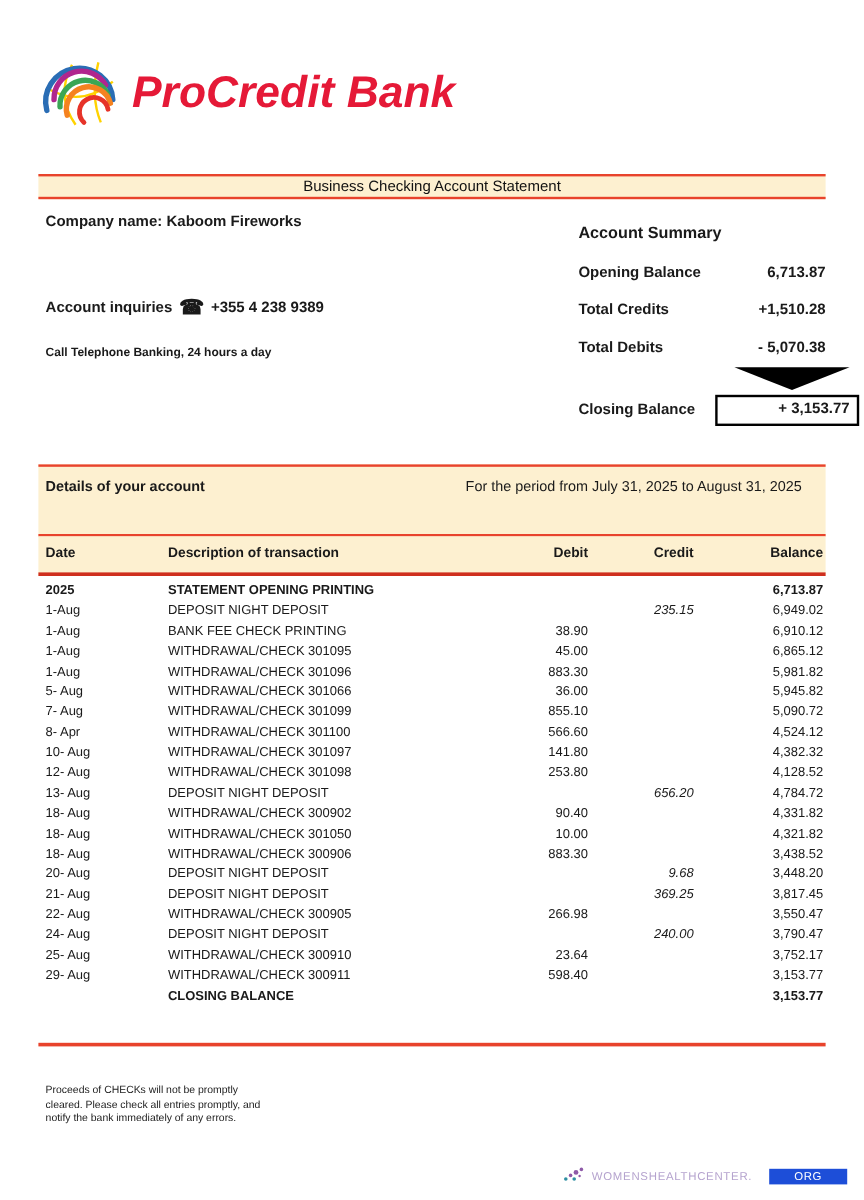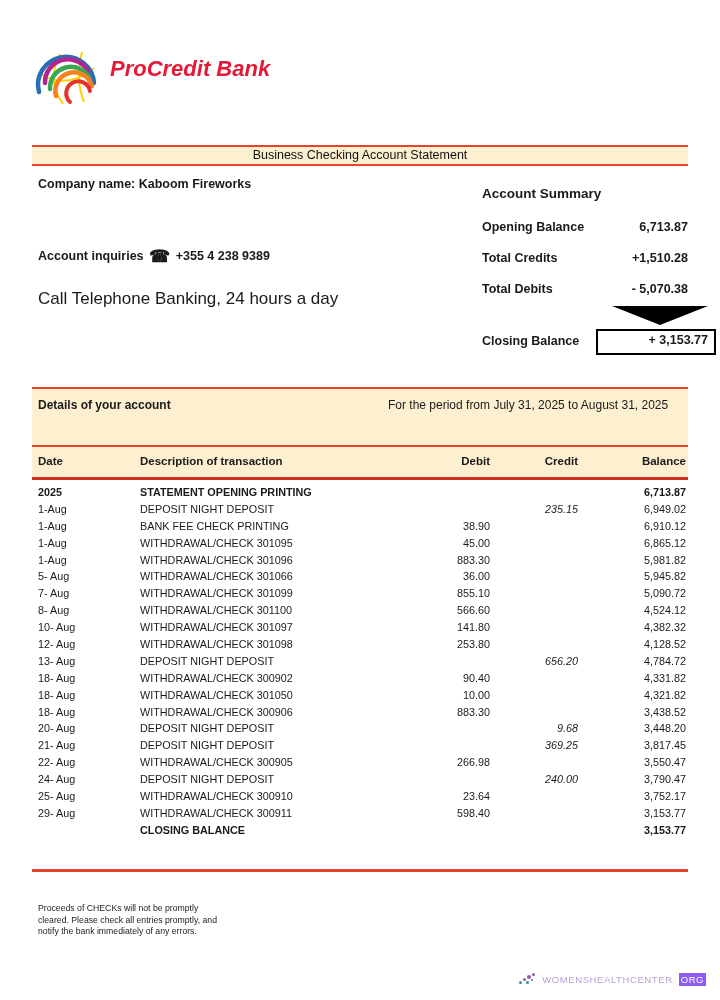--- a/index.html
+++ b/index.html
@@ -1,21 +1,21 @@
 <!DOCTYPE html>
 <html><head>
 <meta charset="utf-8">
 <style>
   html,body{margin:0;padding:0;}
   body{background:#ffffff;font-family:"Liberation Sans", sans-serif;color:#1a1a1a;}
   #page{position:relative;width:720px;height:1000px;background:#ffffff;overflow:hidden;}
 
   
   #logo{position:absolute;left:30px;top:38px;width:78px;height:76px;}
-  #brand-name{position:absolute;left:110px;top:56px;font-size:22px;font-weight:bold;font-style:italic;color:#e51937;letter-spacing:0px;}
+  #brand-name{position:absolute;left:110px;top:56px;font-size:37px;font-weight:bold;font-style:italic;color:#e51937;letter-spacing:0px;}
 
   
   .title-bar{position:absolute;left:32px;top:145px;width:656px;background:#fdf0d0;
     border-top:2px solid #e8432c;border-bottom:2px solid #e8432c;
     text-align:center;font-size:12.5px;font-weight:normal;padding:1px 0 2px 0;color:#111;}
 
   .company-line{position:absolute;left:38px;top:177px;font-size:12.5px;font-weight:bold;}
 
   
   .summary-title{position:absolute;left:482px;top:186px;font-size:13.5px;font-weight:bold;}
@@ -23,21 +23,21 @@
   .sum-value{position:absolute;right:32px;font-size:12.5px;font-weight:bold;text-align:right;}
   .arrow-down{position:absolute;left:612px;top:306px;width:0;height:0;
     border-left:48px solid transparent;border-right:48px solid transparent;border-top:19px solid #000;}
   .closing-label{position:absolute;left:482px;top:334px;font-size:12.5px;font-weight:bold;}
   .closing-box{position:absolute;left:596px;top:329px;width:110px;height:20px;border:2px solid #000;
     background:#fff;text-align:right;font-size:12.5px;font-weight:bold;padding:2px 6px 0 0;}
 
   
   .inquiries{position:absolute;left:38px;top:246px;font-size:12.5px;font-weight:bold;}
   .phone-glyph{font-size:17px;vertical-align:-2px;padding:0 2px;}
-  .tel-banking{position:absolute;left:38px;top:289px;font-size:17px;font-weight:normal;}
+  .tel-banking{position:absolute;left:38px;top:289px;font-size:10px;font-weight:bold;}
 
   
   .details-band{position:absolute;left:32px;top:387px;width:656px;height:56px;background:#fdf0d0;
     border-top:2px solid #e8432c;border-bottom:2px solid #e8432c;}
   .details-title{position:absolute;left:6px;top:9px;font-size:12px;font-weight:bold;}
   .details-period{position:absolute;left:356px;top:9px;font-size:12px;}
 
   
   .cols-band{position:absolute;left:32px;top:447px;width:656px;height:30px;background:#fdf0d0;
     border-bottom:3px solid #cf2f1e;}
@@ -56,21 +56,21 @@
   .c-desc{left:108px;}
   .c-debit{right:198px;text-align:right;}
   .c-credit{right:110px;text-align:right;font-style:italic;}
   .c-balance{right:2px;text-align:right;}
   .trow.bold{font-weight:bold;}
   .table-endline{position:absolute;left:32px;top:869px;width:656px;height:0;border-top:3px solid #e8432c;}
 
   
   .footer-note{position:absolute;left:38px;top:903px;font-size:8.7px;line-height:11.5px;color:#222;}
   .watermark{position:absolute;right:14px;top:972px;font-size:9.5px;letter-spacing:0.6px;color:#b5a3ce;}
-  .watermark .wm-org{background:#8b5cf6;color:#fff;padding:1px 2px;letter-spacing:0.5px;margin-left:3px;}
+  .watermark .wm-org{background:#1d4ed8;color:#fff;padding:1px 21px;letter-spacing:0.5px;margin-left:14px;}
   .wm-dots{display:inline-block;width:22px;height:14px;position:relative;vertical-align:-3px;margin-right:2px;}
   .wm-dots i{position:absolute;border-radius:50%;}
 </style>
 </head>
 <body>
 
 <div id="page">
 
   <svg id="logo" viewBox="0 0 78 76" xmlns="http://www.w3.org/2000/svg">
     <path d="M 30,16 Q 16,42 33,66" fill="none" stroke="#ffd200" stroke-width="2"></path>
@@ -163,21 +163,21 @@
         <span class="c-balance">5,945.82</span>
       </div>
       <div class="trow">
         <span class="c-date">7- Aug</span>
         <span class="c-desc">WITHDRAWAL/CHECK 301099</span>
         <span class="c-debit">855.10</span>
         <span class="c-credit"></span>
         <span class="c-balance">5,090.72</span>
       </div>
       <div class="trow">
-        <span class="c-date">8- Aug</span>
+        <span class="c-date">8- Apr</span>
         <span class="c-desc">WITHDRAWAL/CHECK 301100</span>
         <span class="c-debit">566.60</span>
         <span class="c-credit"></span>
         <span class="c-balance">4,524.12</span>
       </div>
       <div class="trow">
         <span class="c-date">10- Aug</span>
         <span class="c-desc">WITHDRAWAL/CHECK 301097</span>
         <span class="c-debit">141.80</span>
         <span class="c-credit"></span>

